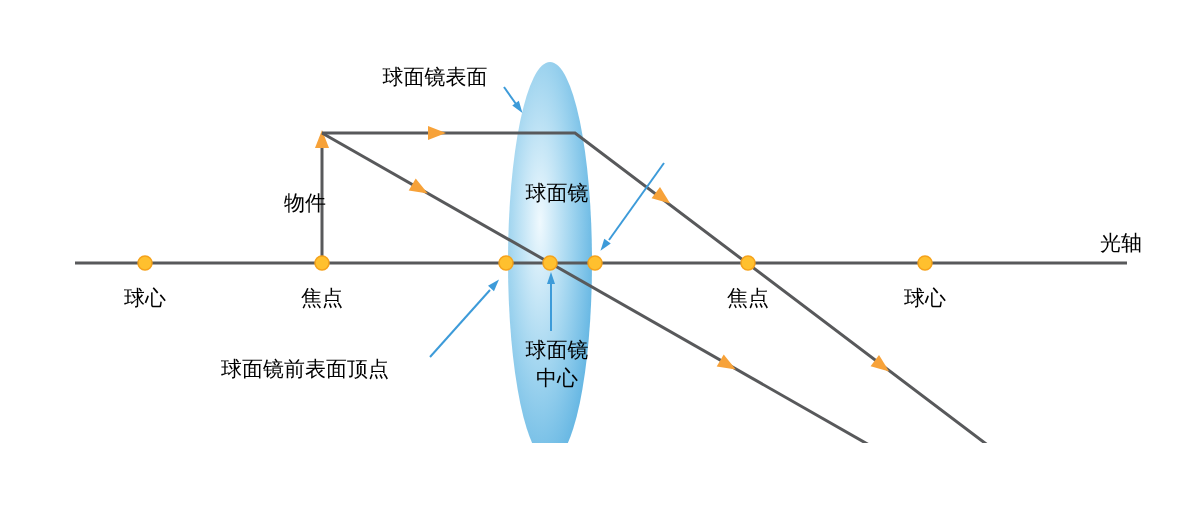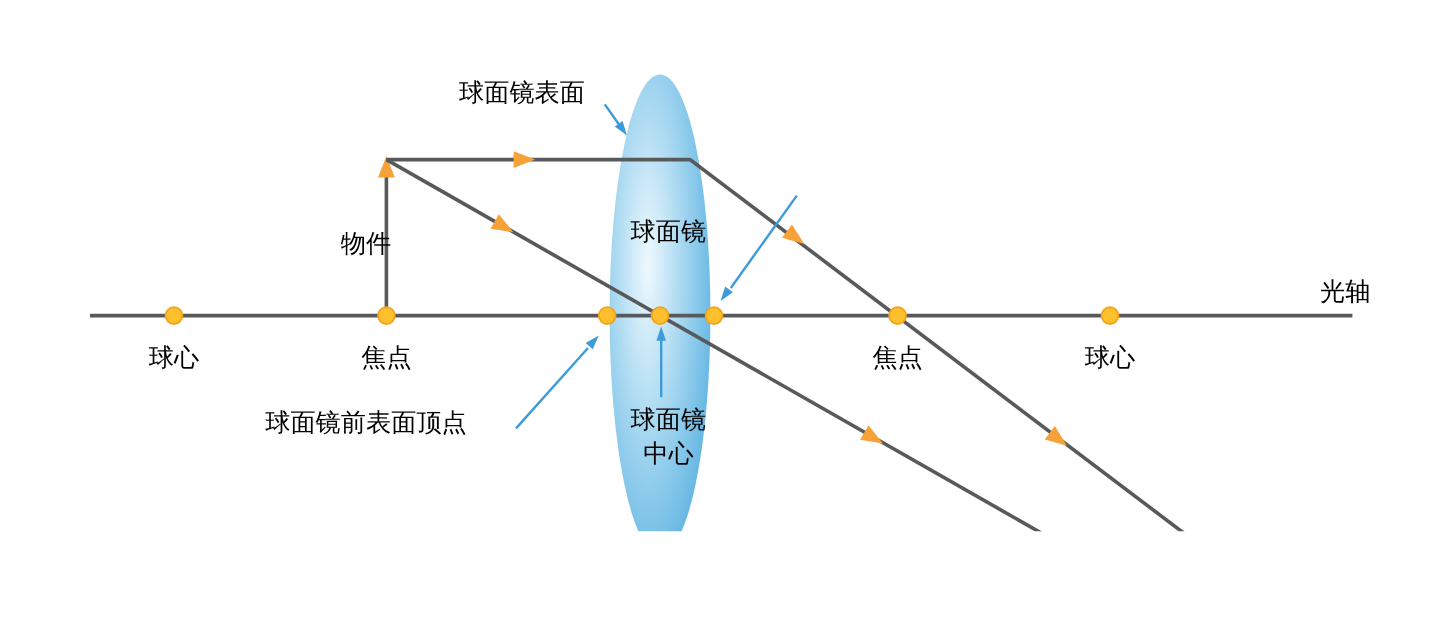--- a/index.html
+++ b/index.html
@@ -80,21 +80,21 @@
 
 
   <div class="label cx" style="left:281px; top:189px;margin-left:24px;">物件</div>
 
   <div class="label" style="left:1100px; top:229px;">光轴</div>
 
   <div class="label cx" style="left:145px; top:284px;">球心</div>
 
   <div class="label cx" style="left:322px; top:284px;">焦点</div>
 
-  <div class="label cx" style="left:305px; top:338px;">球面镜前表面顶点</div>
+  <div class="label cx" style="left:305px; top:355px;">球面镜前表面顶点</div>
 
   <div class="label cx two-line" style="left:557px; top:336px;">
     <div>球面镜</div>
     <div>中心</div>
   </div>
 
   <div class="label cx" style="left:748px; top:284px;">焦点</div>
 
   <div class="label cx" style="left:925px; top:284px;">球心</div>
 

